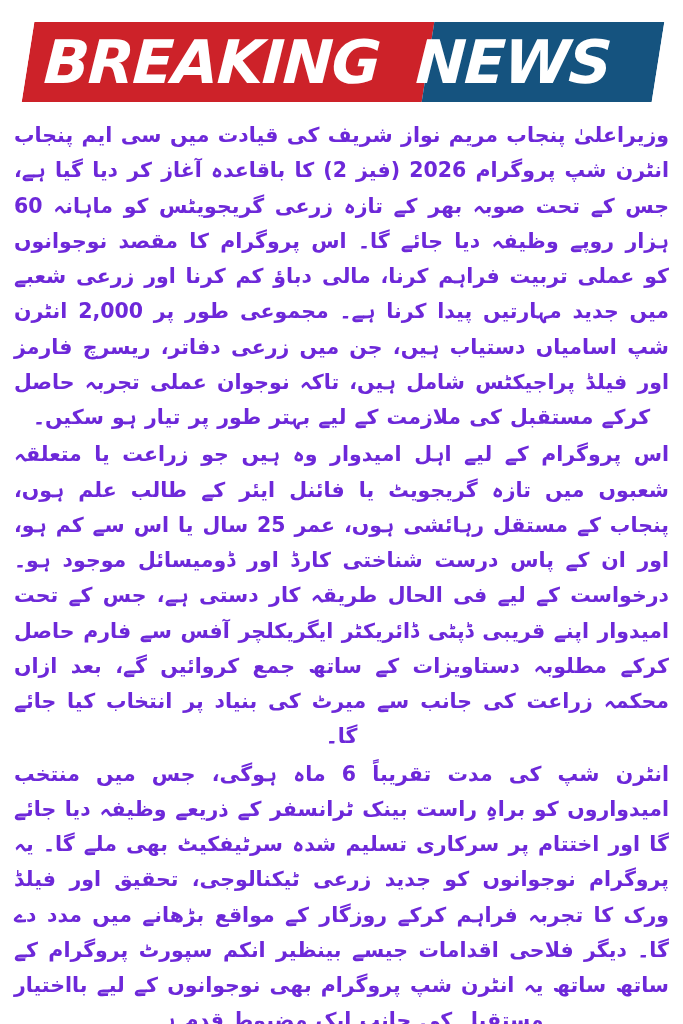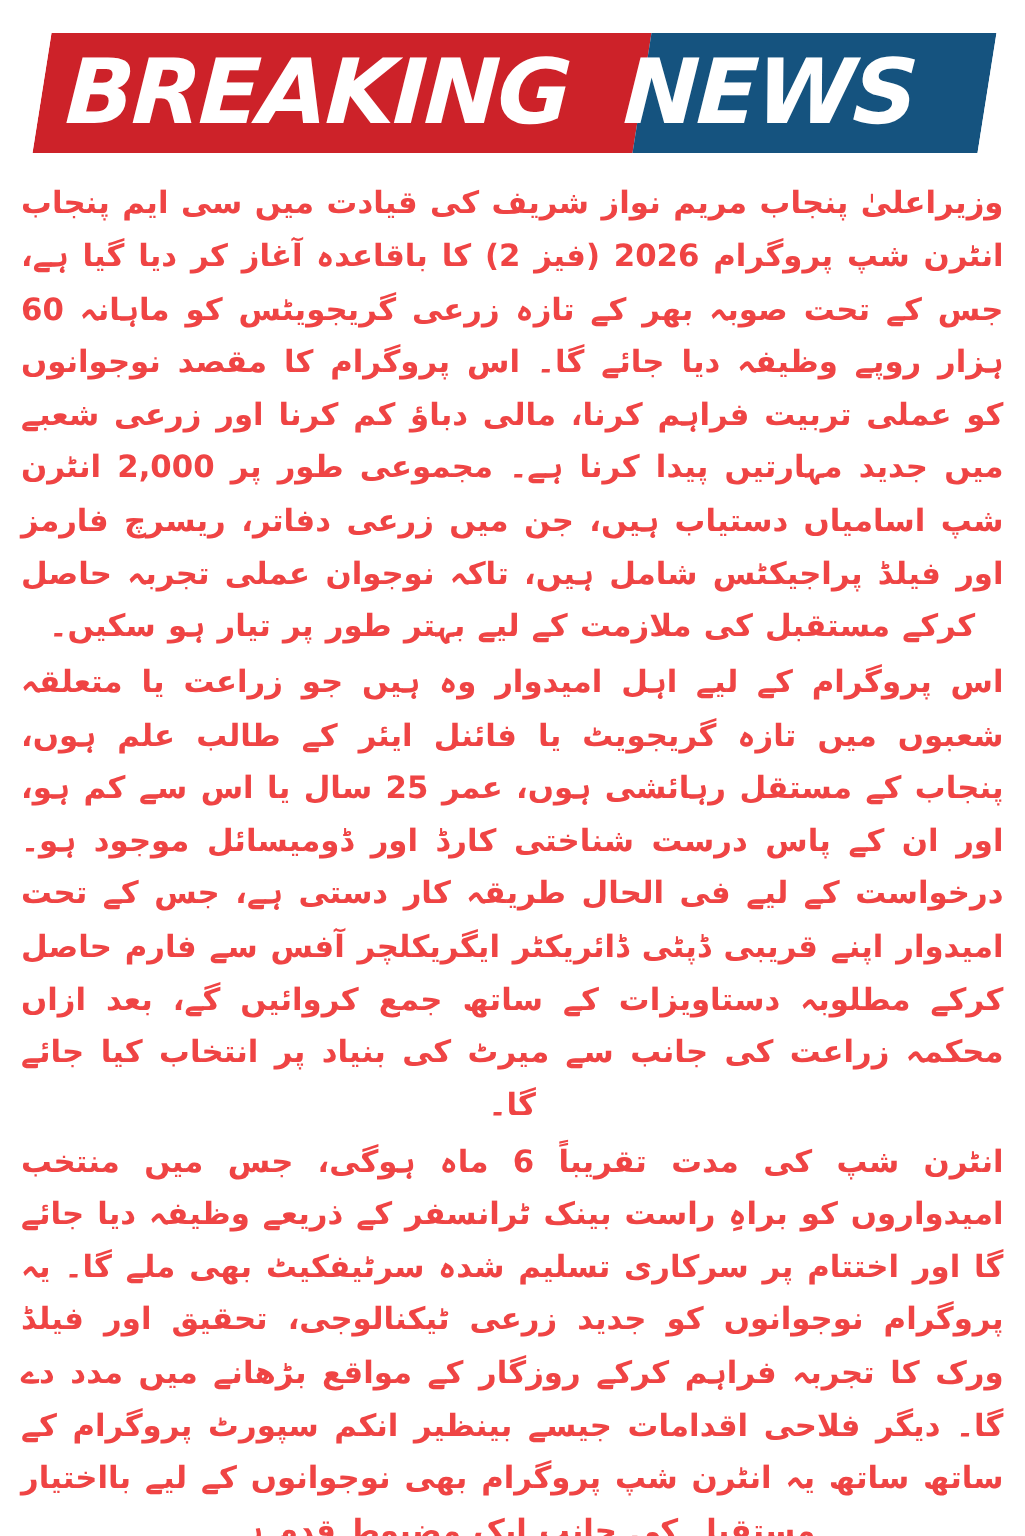--- a/index.html
+++ b/index.html
@@ -79,21 +79,21 @@
     padding: 6px 14px 0 14px;
     box-sizing: border-box;
     width: 683px;
   }
   .article p {
     margin: 0 0 2px 0;
     font-family: "DejaVu Sans", "Liberation Sans", sans-serif;
     font-size: 20.5px;
     line-height: 1.72;
     font-weight: 600;
-    color: #ef4444;
+    color: #6d28d9;
     text-align: justify;
     text-align-last: center;
     word-spacing: 1px;
   }
   .article p.p-last {
     margin-bottom: 0;
   }
 </style>
 </head>
 <body>

